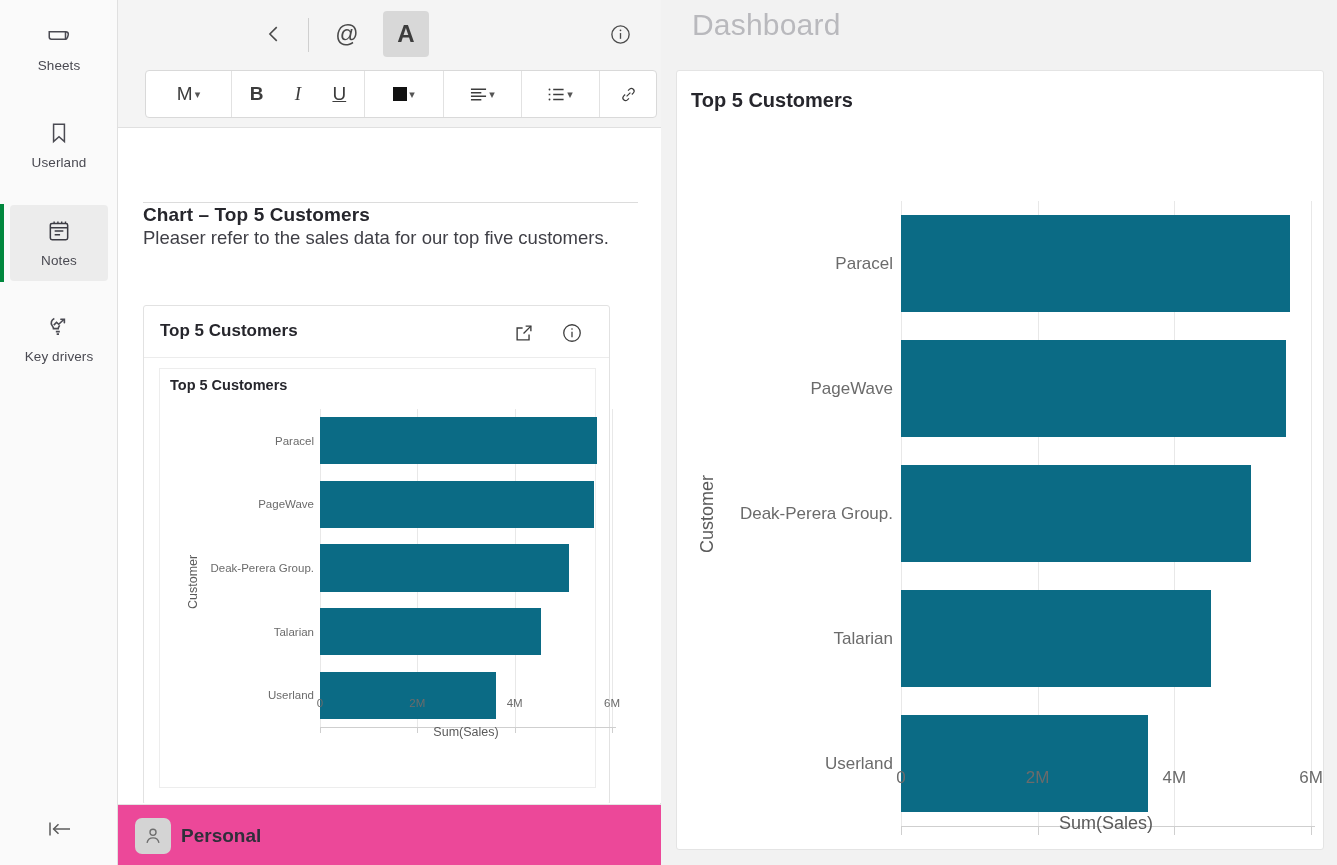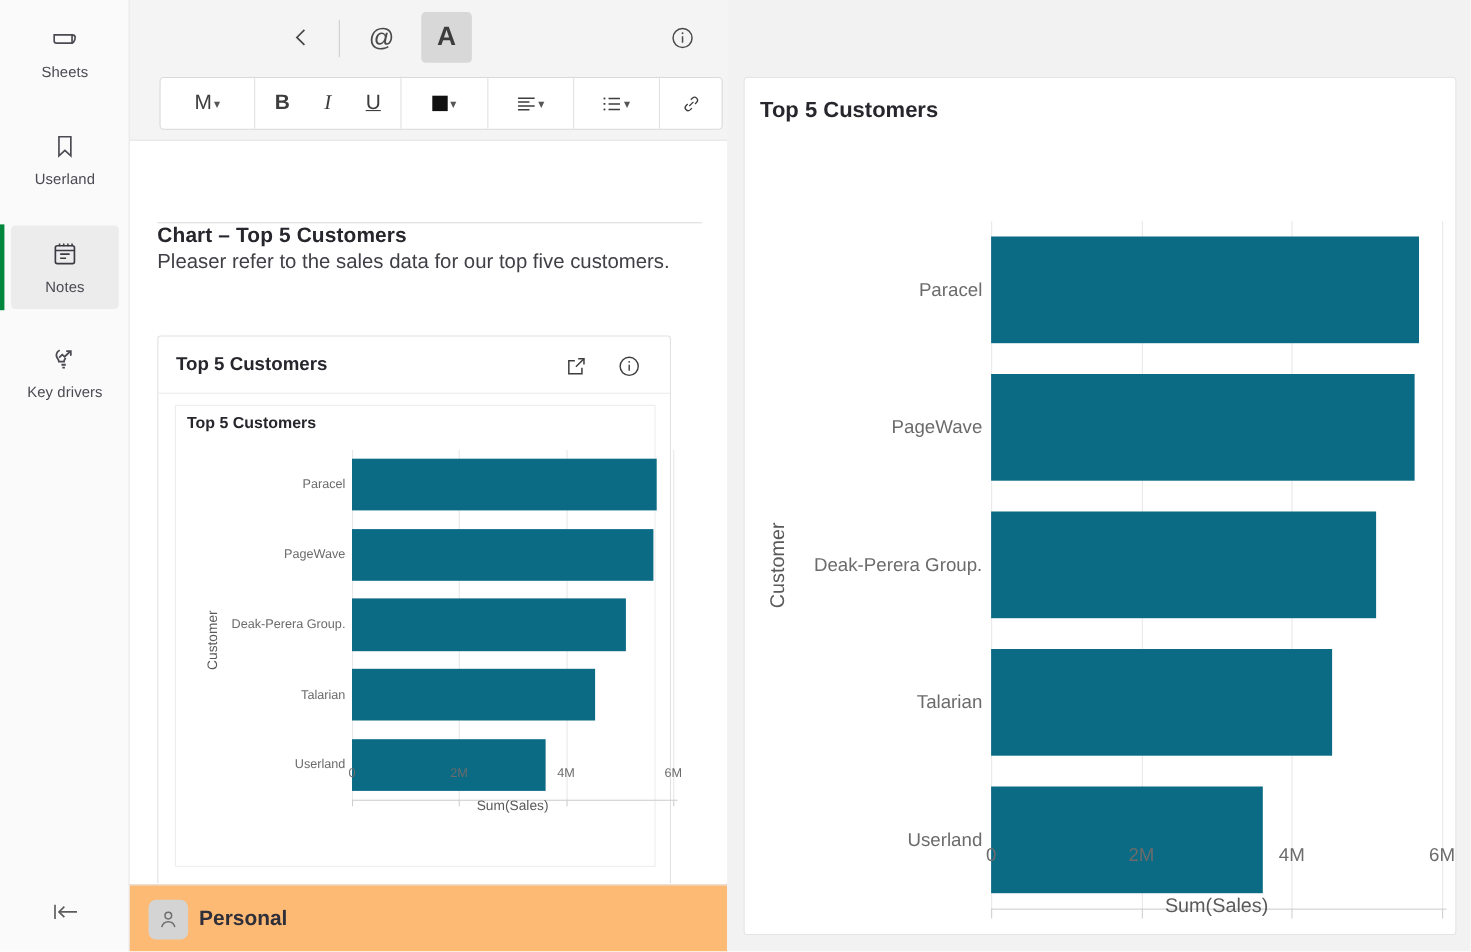--- a/index.html
+++ b/index.html
@@ -116,21 +116,21 @@
     display: flex; align-items: center; justify-content: center;
     font-size: 9px; color: #6e6e6e; cursor: pointer;
   }
   #sb-thumb {
     position: absolute; left: 2px; top: 22px; width: 17px; height: 485px;
     background: #b8b8b8; border-radius: 1px; cursor: pointer;
   }
   
   #note-footer {
     position: absolute; left: 0; top: 804px; width: 543px; height: 61px;
-    background: #fdba74; border-top: 1px solid #e4e4e4;
+    background: #ec4899; border-top: 1px solid #e4e4e4;
   }
   #avatar {
     position: absolute; left: 17px; top: 13px; width: 36px; height: 36px;
     background: #d4d4d4; border-radius: 7px;
     display: flex; align-items: center; justify-content: center;
   }
   #persona {
     position: absolute; left: 63px; top: 20px;
     font-size: 19px; font-weight: bold; color: #2f2f3a;
   }
@@ -415,20 +415,21 @@
         <svg width="22" height="22" viewBox="0 0 24 24" fill="none" stroke="#6e6e6e" stroke-width="1.5">
           <circle cx="12" cy="8" r="3.3"></circle>
             <path d="M5.5 19.5c.8-3.6 3.4-5.4 6.5-5.4s5.7 1.8 6.5 5.4"></path>
         </svg>
       </div>
       <div id="persona">Personal</div>
     </div>
   </div>
 
   <div id="dash">
+    <div id="dash-title">Dashboard</div>
     <div id="dash-card">
       <div id="dash-card-title">Top 5 Customers</div>
       <div class="chart" id="chart-big">
           <div class="plot">
             <div class="gl" style="left: 0px; height: 625px;"></div>
             <div class="gl" style="left: 136.667px; height: 625px;"></div>
             <div class="gl" style="left: 273.333px; height: 625px;"></div>
             <div class="gl" style="left: 410px; height: 625px;"></div>
             <div class="bar" style="left: 0px; top: 14.375px; height: 96.25px; width: 388.817px; background: rgb(11, 107, 133);"></div>
             <div class="ylab" style="top: 62.5px;">Paracel</div>

